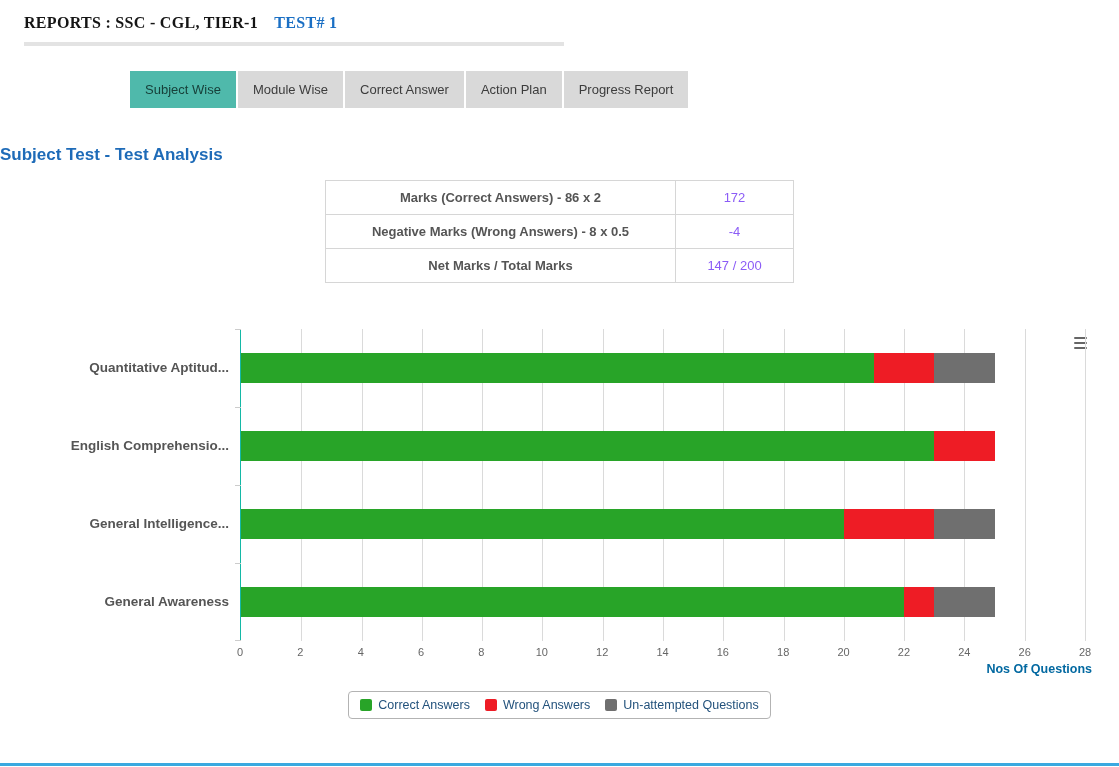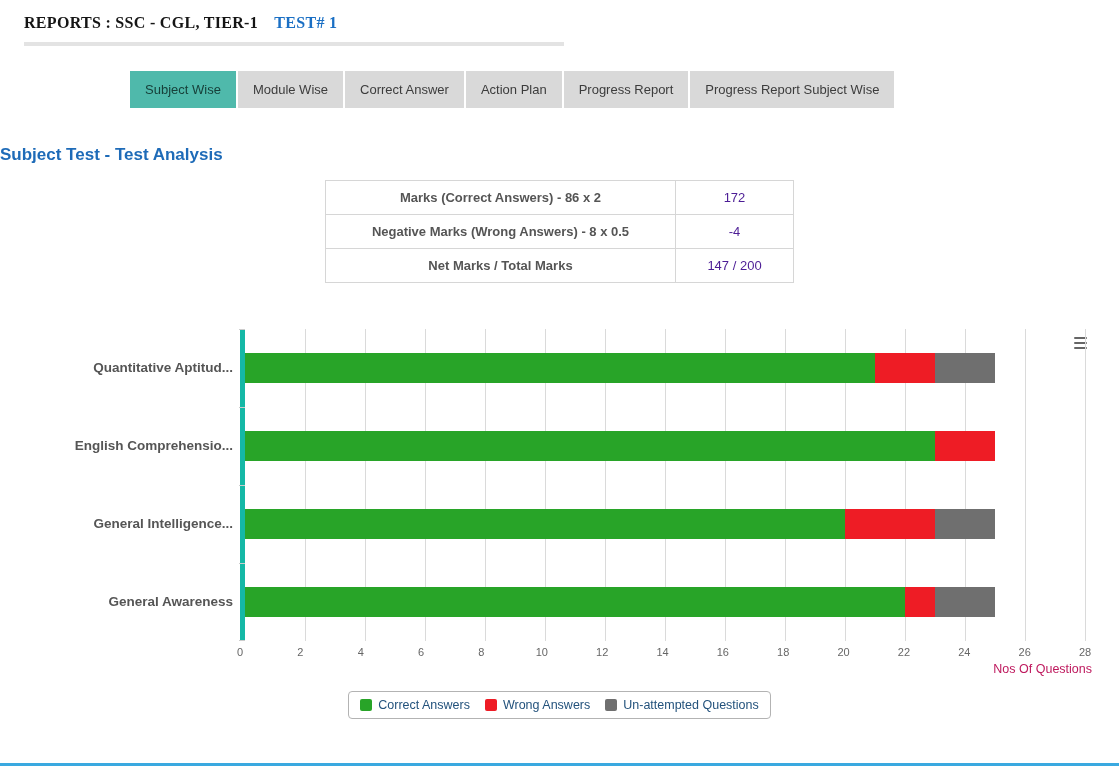--- a/index.html
+++ b/index.html
@@ -21,40 +21,40 @@
     background: #d9d9d9; color: #3c3c3c; font-size: 13px;
     line-height: 37px; padding: 0 15px; cursor: pointer; white-space: nowrap;
   }
   .tab.active { background: #4fb9ab; color: #17403a; }
 
   .title { margin-top: 37px; text-align: left; color: #1e6bb8; font-size: 17px; font-weight: bold; }
 
   .mtable { margin: 15px auto 0; border-collapse: collapse; }
   .mtable td { border: 1px solid #d6d6d6; height: 34px; text-align: center; font-size: 13px; }
   .mtable td.lbl { width: 350px; color: #555; font-weight: bold; }
-  .mtable td.val { width: 118px; color: #4c1d95; margin-top: 40px; }
+  .mtable td.val { width: 118px; color: #8b5cf6; margin-top: 40px; }
 
   .chart-wrap { position: relative; margin-top: 46px; }
   .export { position: absolute; top: 3px; right: 30px; width: 17px; cursor: pointer; padding: 2px; }
   .export span { display: block; height: 2.5px; background: #666; margin: 2.5px 0; border-radius: 1px; }
 
-  .plot { position: relative; margin-left: 240px; width: 845px; height: 312px; border-left: 5px solid #14b8a6; }
+  .plot { position: relative; margin-left: 240px; width: 845px; height: 312px; border-left: 1px solid #14b8a6; }
   .gridline { position: absolute; top: 0; bottom: 0; width: 1px; background: #dadada; }
   .ytick { position: absolute; left: -6px; width: 6px; height: 1px; background: #cccccc; }
   .crow { position: relative; height: 78px; }
   .bar { position: absolute; left: 0; top: 24px; height: 30px; width: 100%; display: flex; }
   .seg { height: 100%; }
   .cat {
     position: absolute; right: calc(100% + 12px); top: 24px; width: 230px;
     line-height: 30px; text-align: right; white-space: nowrap;
     font-weight: bold; font-size: 13.5px; color: #555;
   }
   .xaxis { position: relative; margin-left: 240px; width: 845px; height: 18px; }
   .xaxis span { position: absolute; top: 5px; transform: translateX(-50%); font-size: 11px; color: #666; }
-  .xtitle { margin-left: 240px; width: 852px; text-align: right; color: #be185d; font-weight: normal; font-size: 12.5px; margin-top: 3px; }
+  .xtitle { margin-left: 240px; width: 852px; text-align: right; color: #0369a1; font-weight: bold; font-size: 12.5px; margin-top: 3px; }
 
   .legend {
     margin: 15px auto 0; display: flex; width: max-content; align-items: center; gap: 15px;
     border: 1px solid #b3b3b3; border-radius: 4px; padding: 6px 11px;
     font-size: 12.5px; color: #23527c; background: #fff;
   }
   .litem { display: flex; align-items: center; gap: 6px; cursor: pointer; }
   .swatch { width: 12px; height: 12px; border-radius: 2px; flex: 0 0 auto; }
 
   .footer-line { position: absolute; left: 0; bottom: 1px; width: 100%; height: 3px; background: #3aa9e0; }
@@ -69,21 +69,20 @@
     <span class="test">TEST# 1</span>
   </div>
   <div class="hdr-rule"></div>
 
   <div class="tabs">
       <div class="tab active">Subject Wise</div>
       <div class="tab">Module Wise</div>
       <div class="tab">Correct Answer</div>
       <div class="tab">Action Plan</div>
       <div class="tab">Progress Report</div>
-      <div class="tab">Progress Report Subject Wise</div>
     </div>
 
   <div class="title">Subject Test - Test Analysis</div>
 
   <table class="mtable">
     <tbody>
         <tr>
           <td class="lbl">Marks (Correct Answers) - 86 x 2</td>
           <td class="val">172</td>
         </tr>

